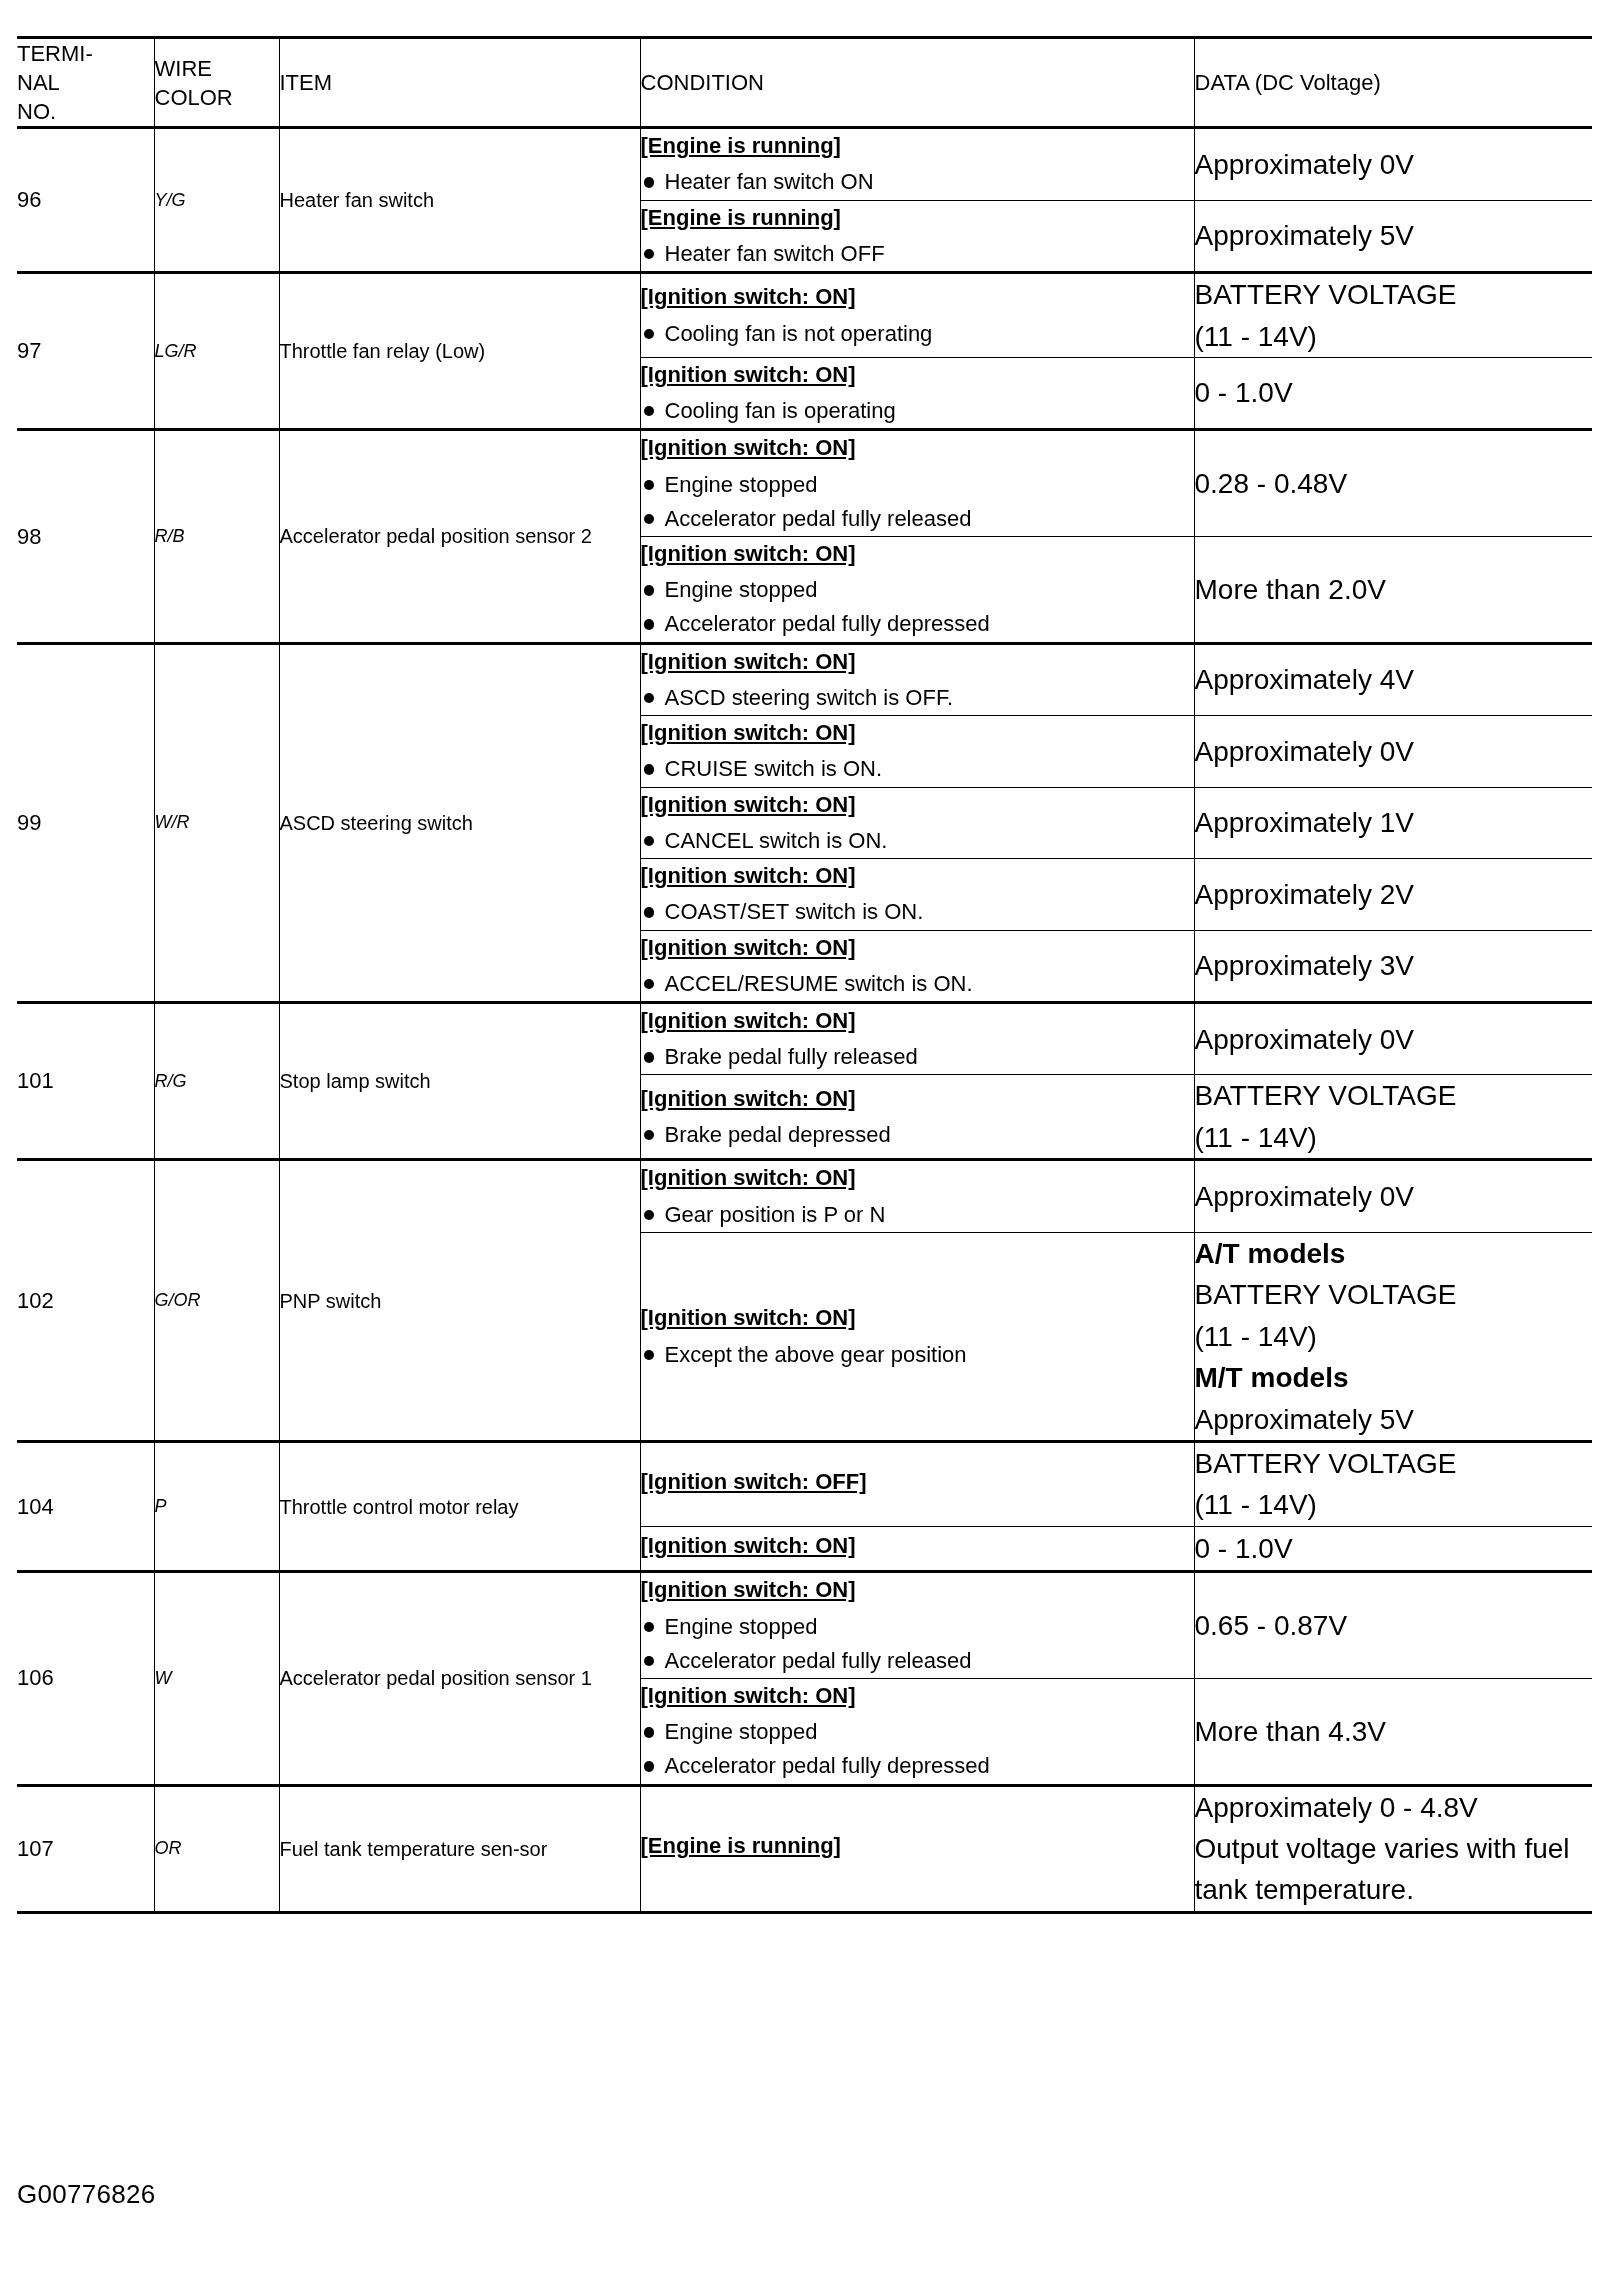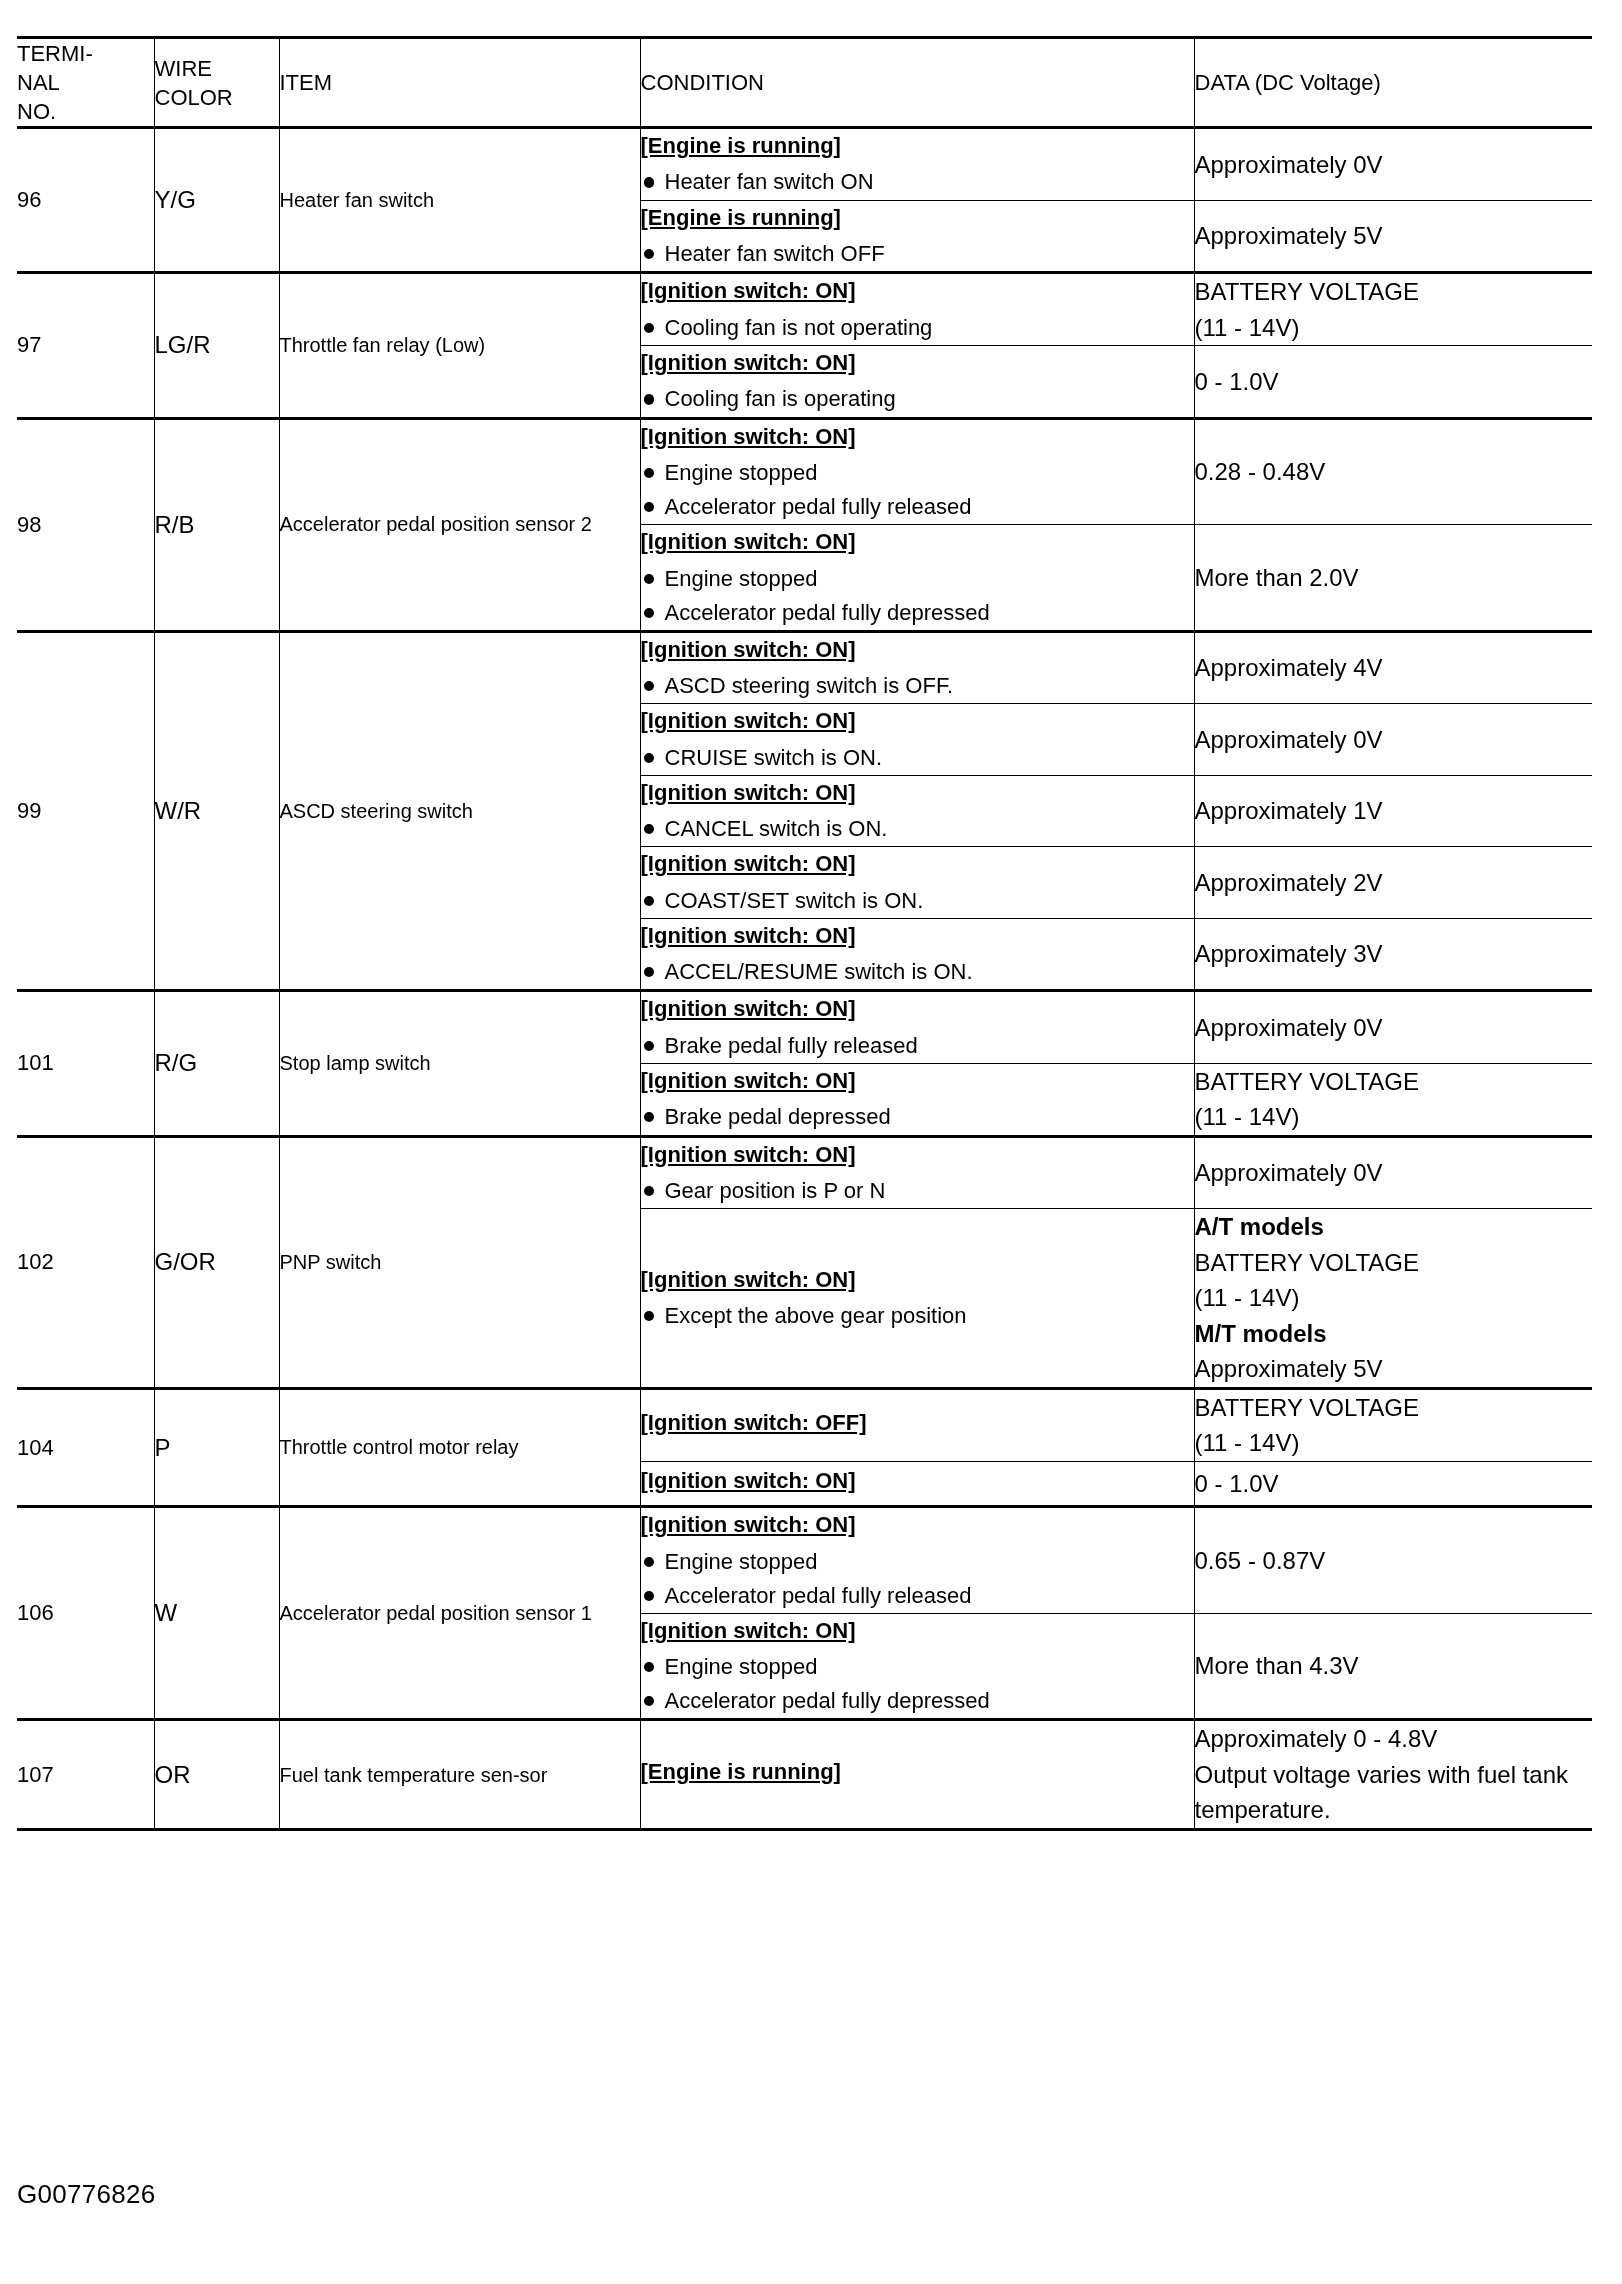--- a/index.html
+++ b/index.html
@@ -68,22 +68,23 @@
   }
 
   
   .cell-term {
     text-align: center;
     font-size: 22px;
     padding: 5.1px 3.4px;
   }
   .cell-wire {
     text-align: center;
-    font-size: 24px;
+    font-size: 18px;
     padding: 5.1px 3.4px;
+    font-style: italic;
   }
   .cell-item {
     font-size: 20px;
     line-height: 1.42;
     padding: 5.1px 8.5px 5.1px 15.3px;
   }
 
   
   .cell-cond {
     font-size: 22px;
@@ -120,21 +121,21 @@
     background: #000;
   }
   .cell-cond.center-only {
     padding-top: 2px;
     padding-bottom: 8.5px;
   }
   .cell-cond.center-only .cond-head { margin-bottom: 0; }
 
   
   .cell-data {
-    font-size: 24px;
+    font-size: 28px;
     padding: 8.5px 8.5px 8.5px 13.6px;
     line-height: 1.48;
   }
   .cell-data .dline { white-space: nowrap; }
   .cell-data .dline.b { font-weight: bold; }
   .cell-data .wrapline { white-space: normal; }
 
   .footer-code {
     position: absolute;
     left: 17px;

